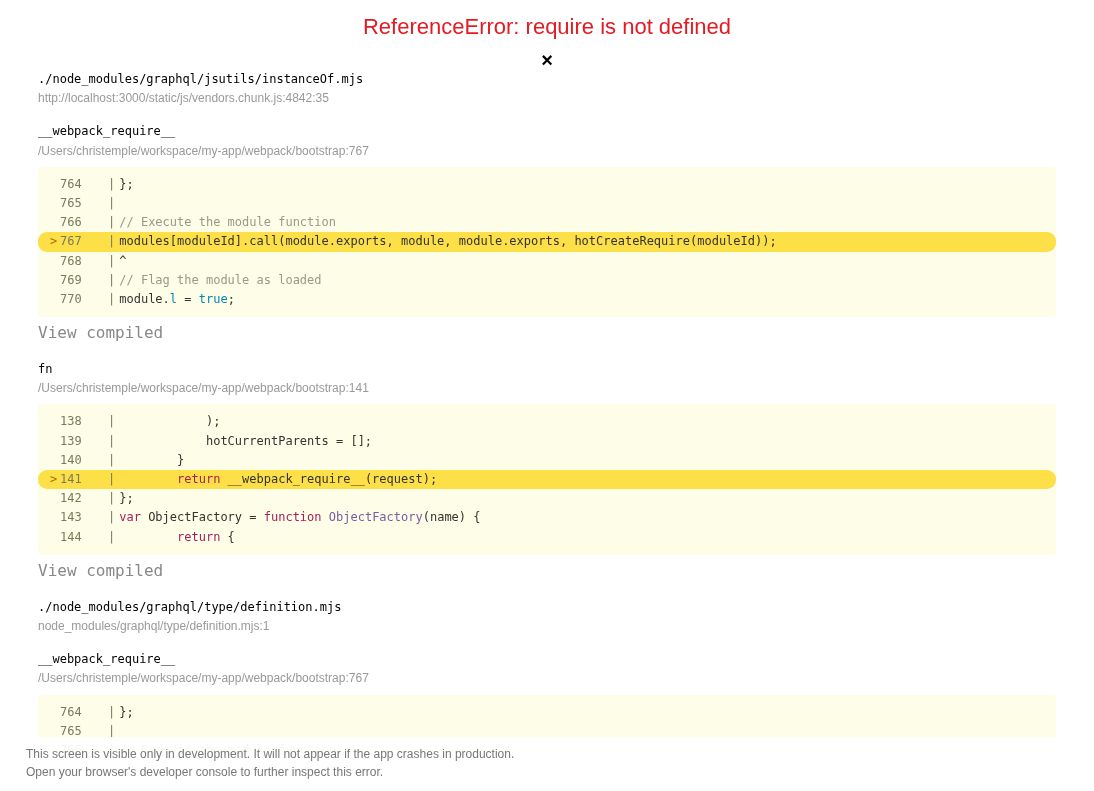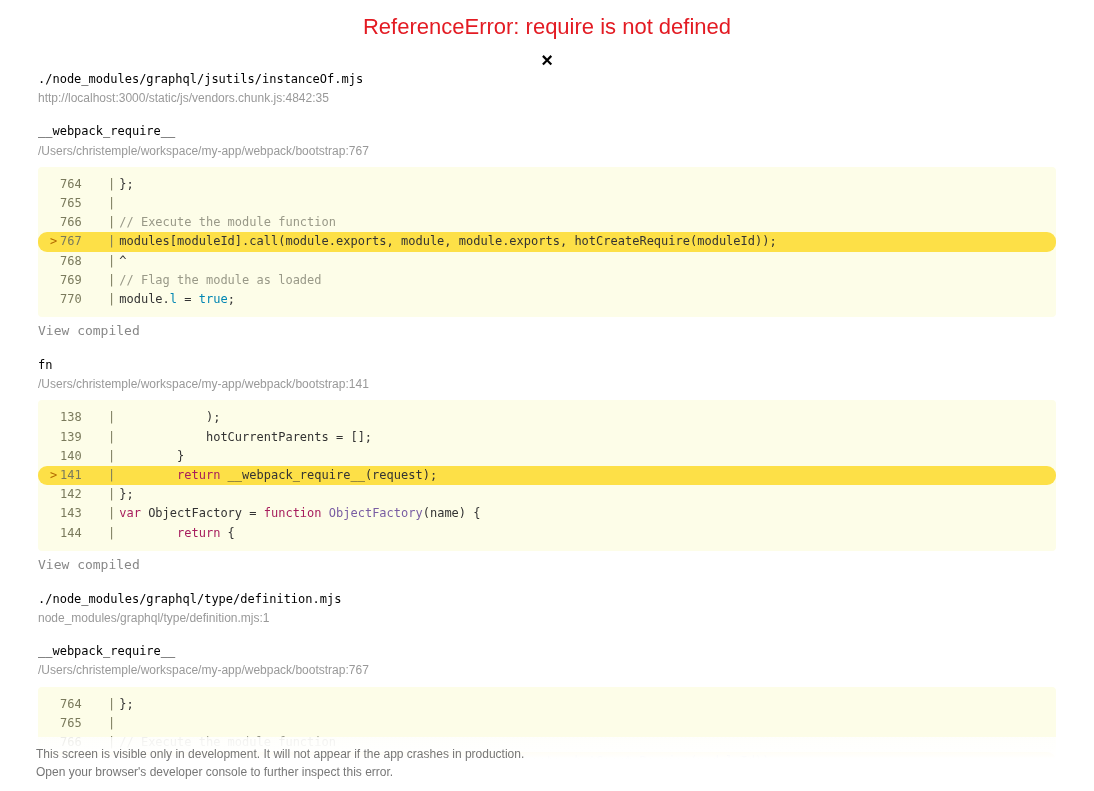--- a/index.html
+++ b/index.html
@@ -89,29 +89,29 @@
     width: 10px;
     color: #b36b00;
   }
   .tok-comment { color: #998; }
   .tok-keyword { color: #a71d5d; }
   .tok-prop { color: #0086b3; }
   .tok-bool { color: #0086b3; }
   .tok-func { color: #795da3; }
   .view-compiled {
     font-family: Menlo, Consolas, monospace;
-    font-size: 13px;
+    font-size: 16px;
     color: #888;
     cursor: pointer;
     margin: 4px 0 18px 0;
   }
   .footer {
     position: absolute;
     left: 0; right: 0; bottom: 0;
-    padding: 8px 38px 10px 36px;
+    padding: 8px 38px 10px 26px;
     background: #fff;
     background: linear-gradient(to bottom, rgba(255,255,255,0.85) 0%, #fff 40%);
     font-size: 12px;
     color: #777;
     line-height: 1.5;
   }
 </style>
 </head>
 <body>
 

